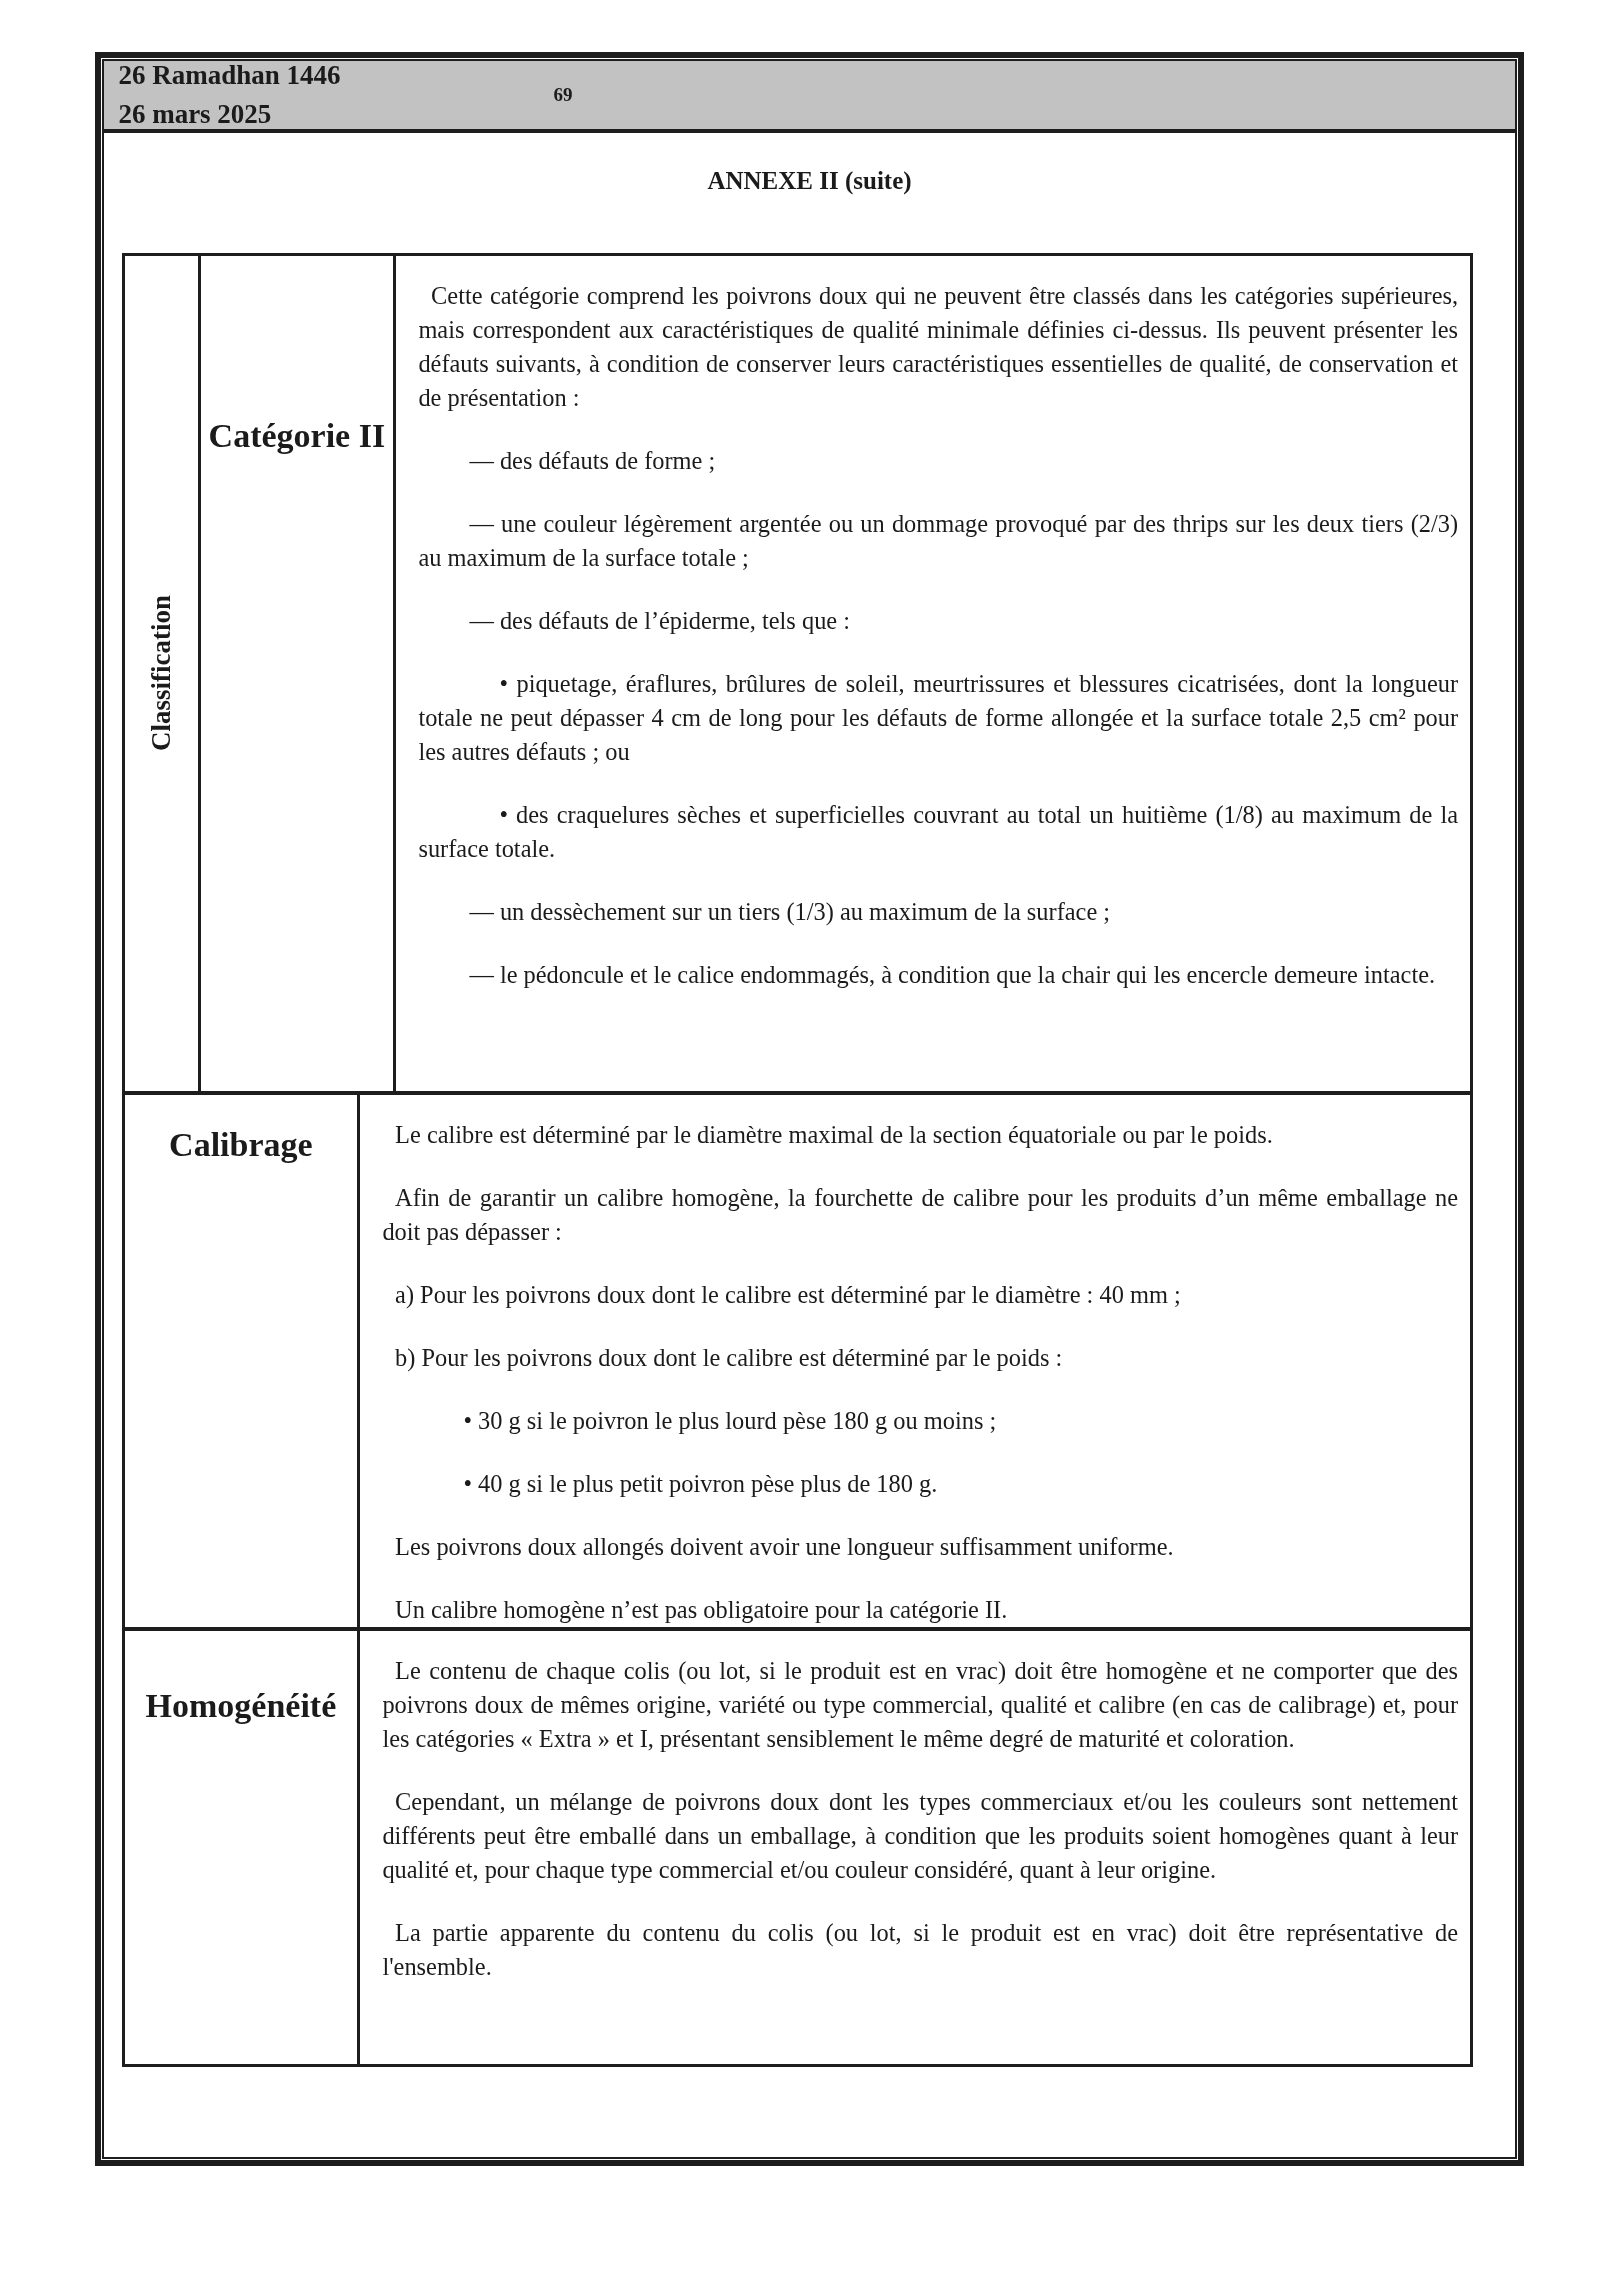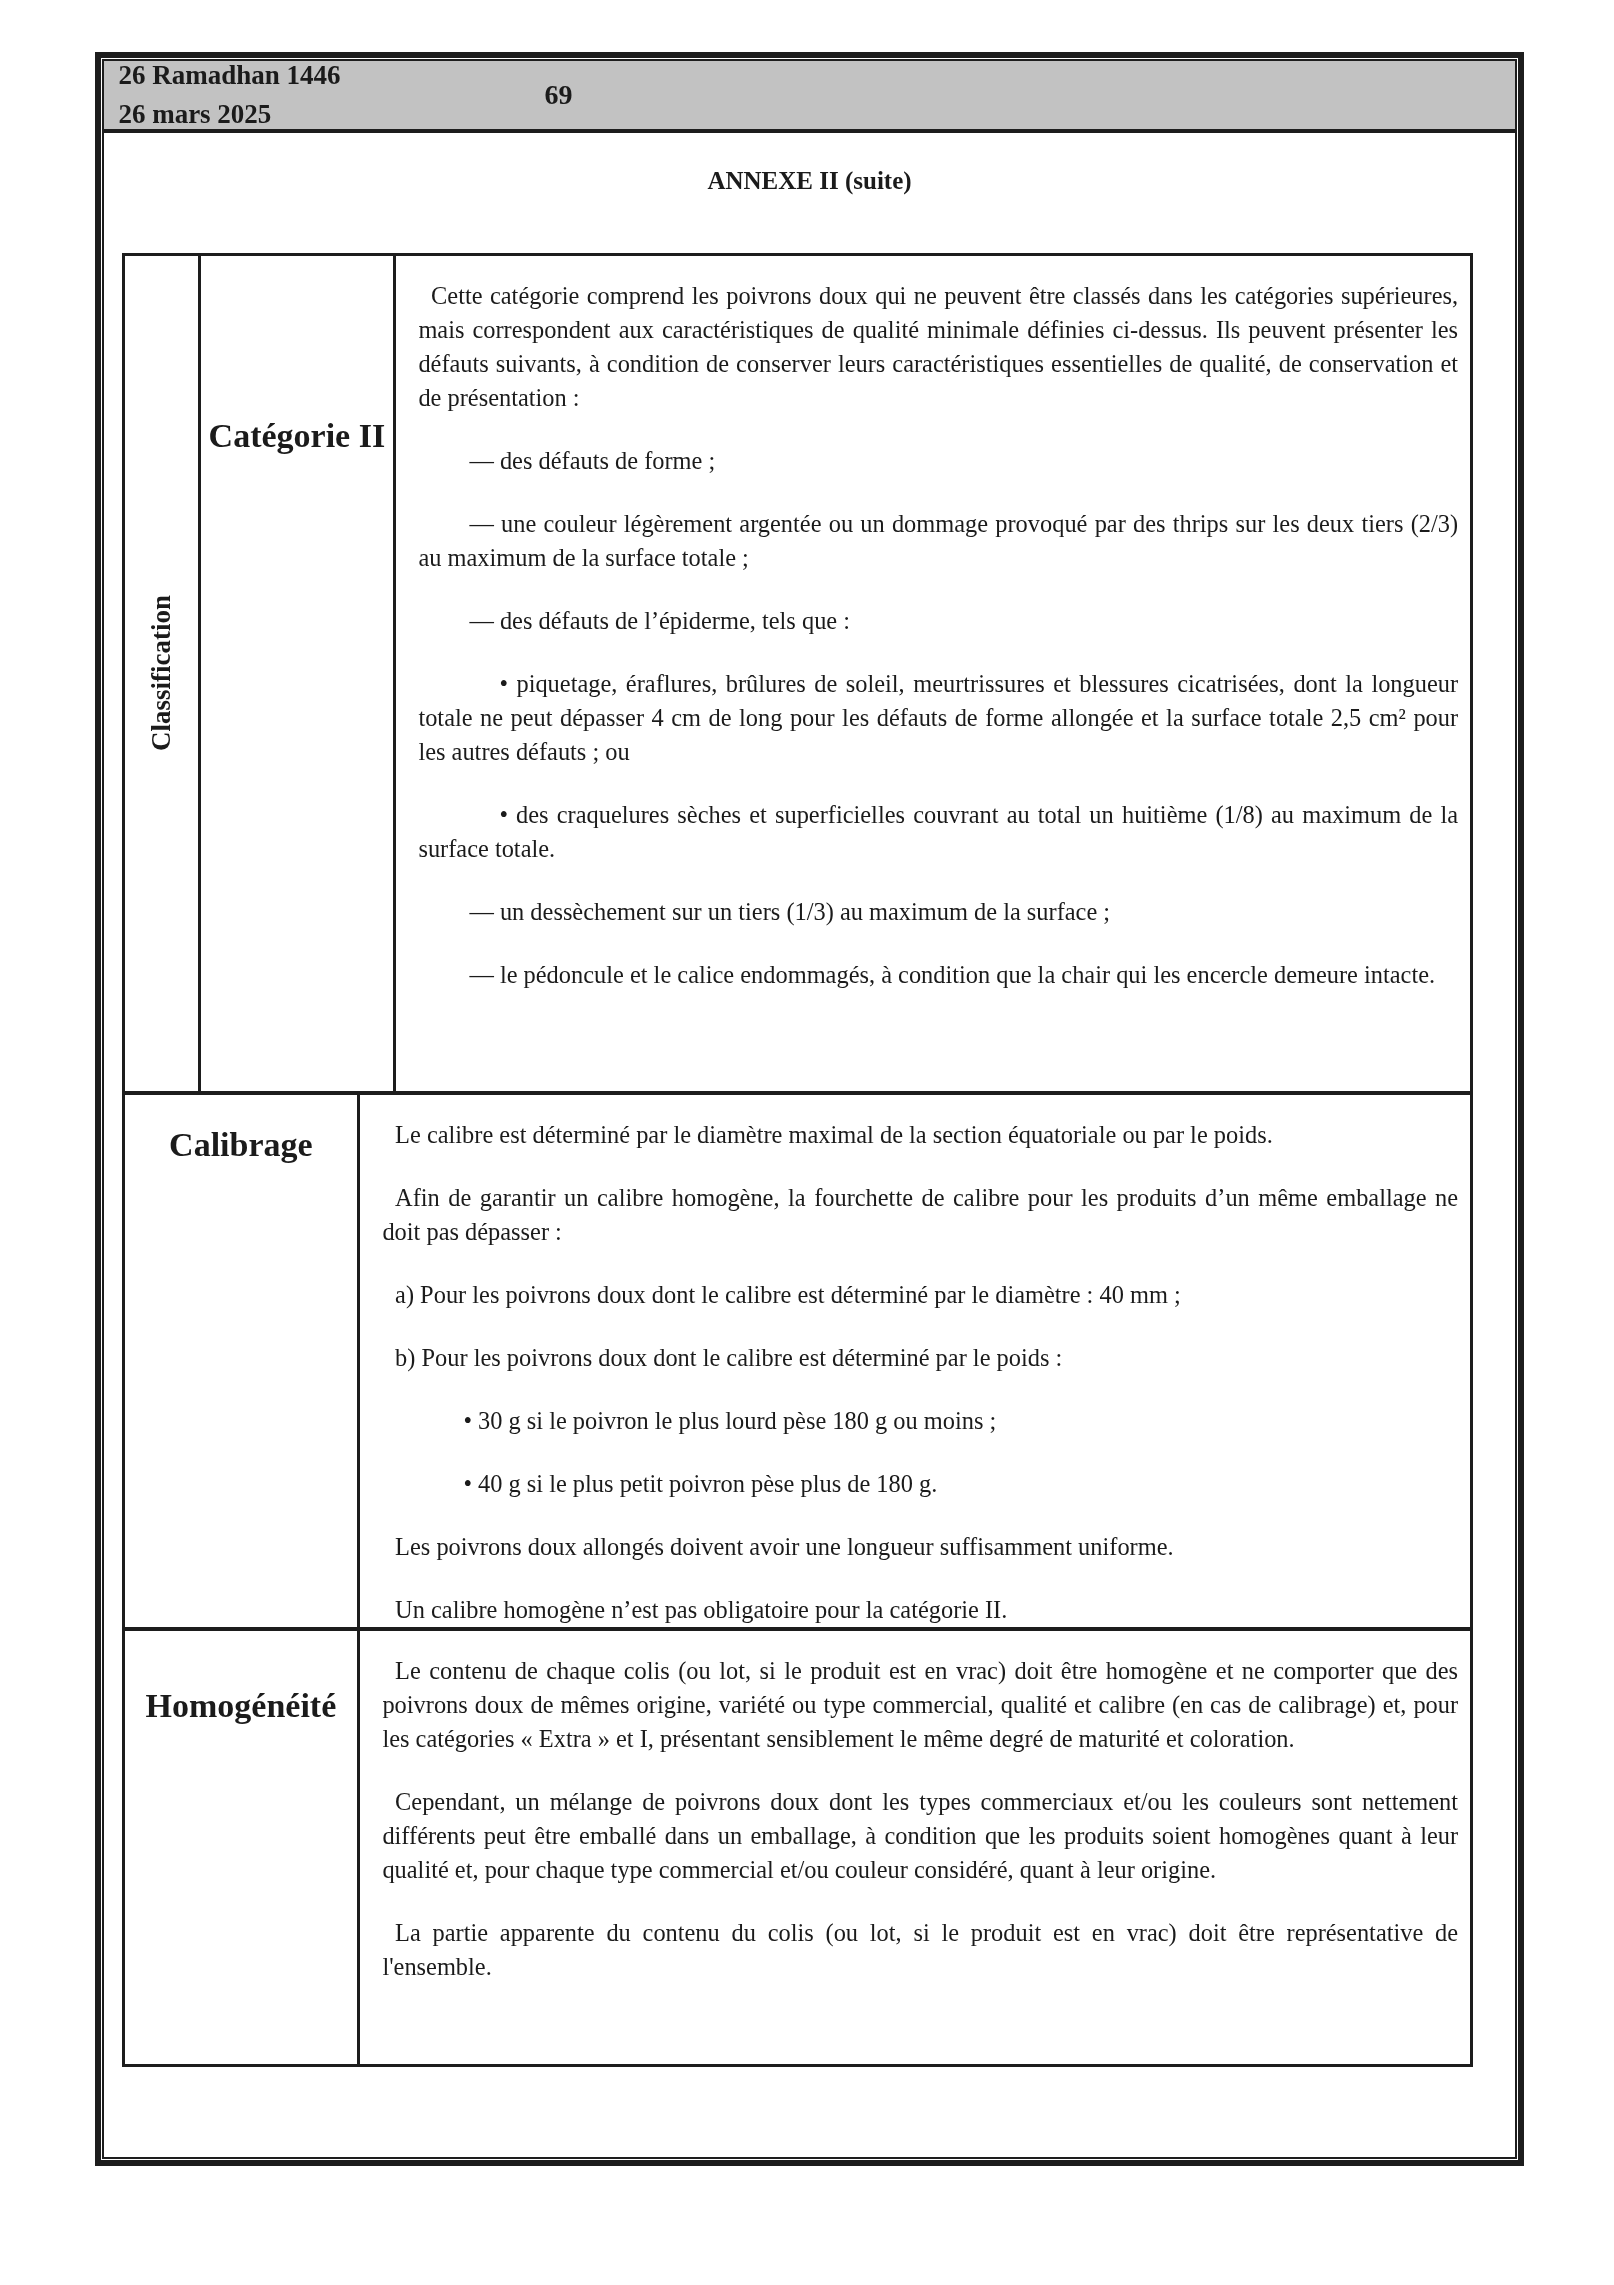--- a/index.html
+++ b/index.html
@@ -24,21 +24,21 @@
     border-bottom:4.5px solid #1d1d1d;
     padding:0 14.5px;
   }
   .dates { width:389px; font-weight:bold; font-size:27px; line-height:39px; }
   .jtitle-wrap { flex:1; text-align:center; }
   .jtitle {
     display:inline-block; font-weight:bold; font-size:28px;
     white-space:nowrap; letter-spacing:-0.5px;
     transform:scaleX(0.82); transform-origin:center;
   }
-  .pnum { width:65px; text-align:right; font-weight:bold; font-size:28px; padding-right:3.6px; }
+  .pnum { width:65px; text-align:right; font-weight:bold; font-size:19px; padding-right:3.6px; }
 
   .annexe-title { margin-top:34px; text-align:center; font-weight:bold; font-size:25px; }
 
   .doc-table {
     margin:58px 0 0 18px; width:1351px;
     border:3.6px solid #1d1d1d; box-sizing:border-box;
   }
   .trow { display:flex; box-sizing:border-box; }
   .row1 { height:839px; border-bottom:4.5px solid #1d1d1d; }
   .row2 { height:536px; border-bottom:4.5px solid #1d1d1d; }

